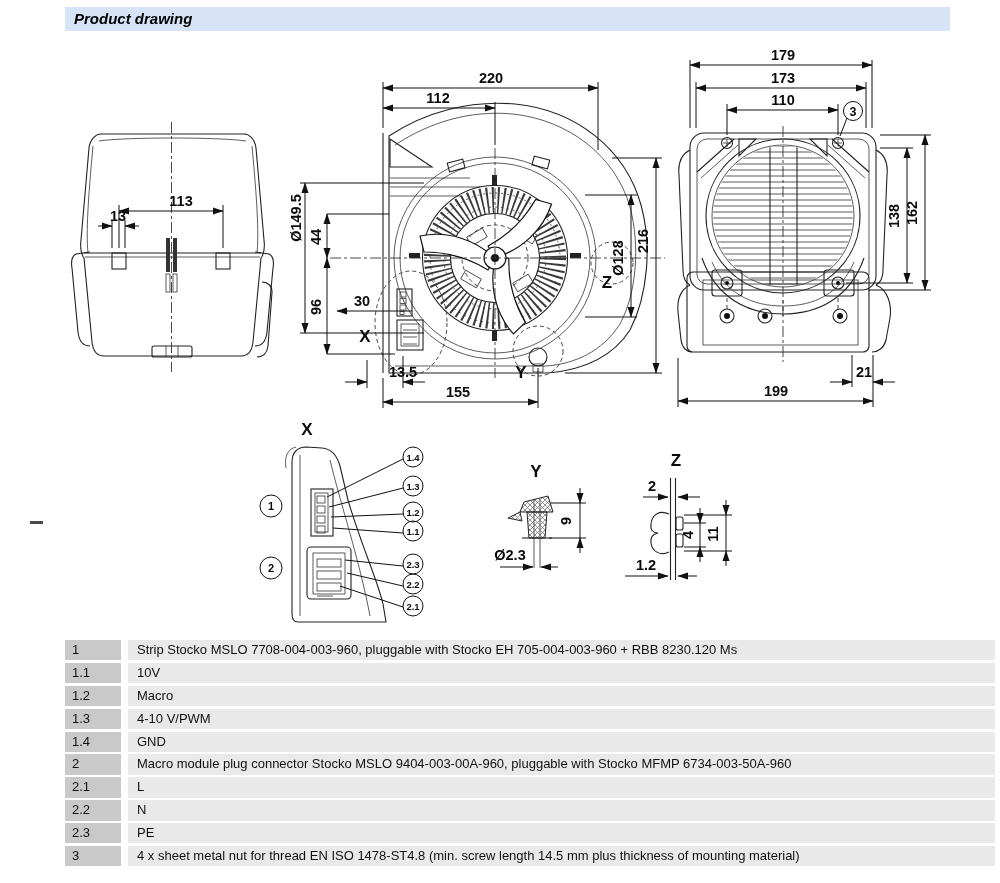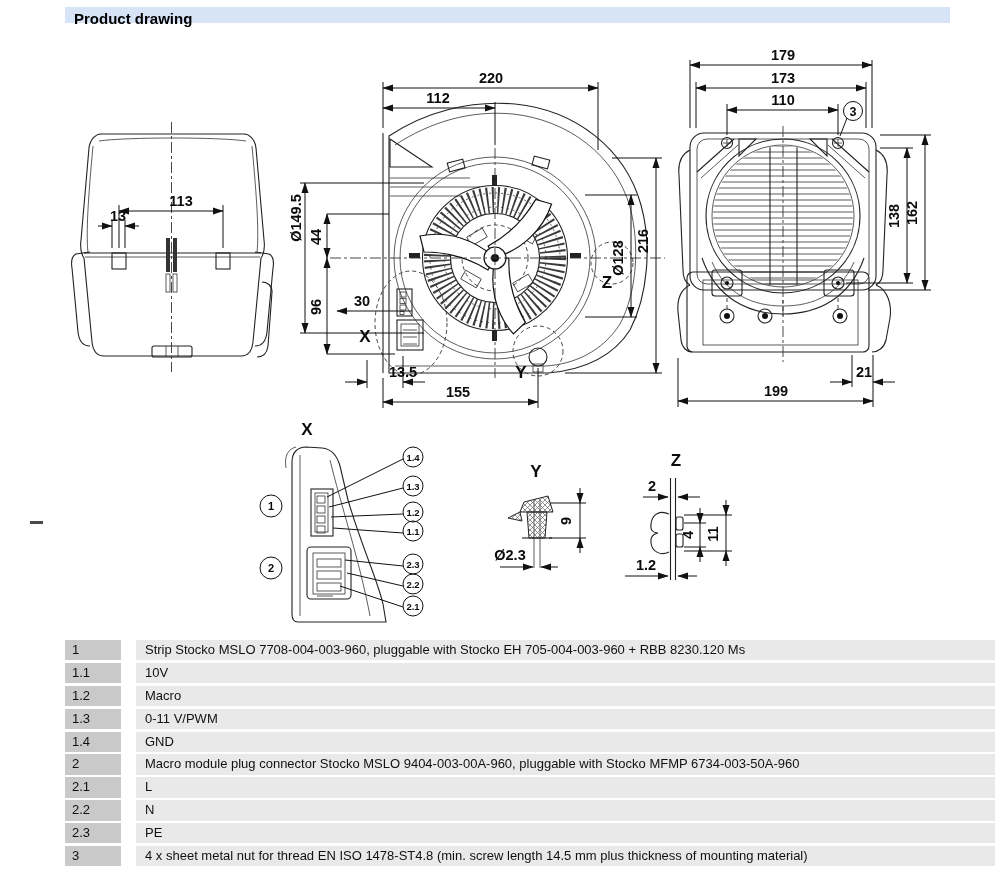--- a/index.html
+++ b/index.html
@@ -1,39 +1,40 @@
 <!DOCTYPE html>
 <html style="--header-bg: #d7e4f8; --table-num-bg: #c9c9c9; --table-desc-bg: #e9e9e9; --line: #222222;"><head>
 <meta charset="utf-8">
 <style>
   html,body{margin:0;padding:0;background:#fff;}
   body{font-family:"Liberation Sans", sans-serif; color:#111;}
   #stage{position:relative;width:1000px;height:883px;background:#fff;overflow:hidden;}
   .header-bar{
-    position:absolute;left:65px;top:7px;width:885px;height:16px;
+    position:absolute;left:65px;top:7px;width:885px;height:24px;
     background:var(--header-bg,#d7e4f8);
     font-size:15px;font-weight:bold;line-height:24px;padding-left:9px;box-sizing:border-box;
     color:#000;
+    font-style:italic;
   }
   .page-dash{position:absolute;left:30px;top:521px;width:13px;height:3px;background:#4a4a4a;}
   #drawing-svg{position:absolute;left:0;top:36px;}
   svg text{font-family:"Liberation Sans", sans-serif;font-weight:bold;fill:#0b0b0b;}
   text.dim{font-size:14.5px;}
   text.viewlabel{font-size:17px;}
   text.callout{font-size:9.5px;}
   text.groupnum{font-size:11px;}
   .ln{stroke:#222;fill:none;stroke-width:1.1;}
   .lnthin{stroke:#333;fill:none;stroke-width:0.8;}
   .dimln{stroke:#111;fill:none;stroke-width:1;}
   .cl{stroke:#333;fill:none;stroke-width:0.9;stroke-dasharray:11 3 3 3;}
   .det{stroke:#444;fill:none;stroke-width:1;stroke-dasharray:4 3;}
   .tbl{position:absolute;left:65px;top:640px;width:930px;}
   .trow{display:flex;margin-bottom:2.6px;}
   .tnum{width:49px;background:var(--table-num-bg,#c8c8c8);font-size:13px;line-height:20.3px;padding-left:7px;}
-  .tdesc{flex:1;background:var(--table-desc-bg,#e9e9e9);font-size:13px;line-height:20.3px;padding-left:9px;margin-left:15px;white-space:nowrap;overflow:hidden;}
+  .tdesc{flex:1;background:var(--table-desc-bg,#e9e9e9);font-size:13px;line-height:20.3px;padding-left:9px;margin-left:7px;white-space:nowrap;overflow:hidden;}
 </style>
 </head>
 <body>
 
 <div id="stage">
 
   <div class="header-bar">Product drawing</div>
   <div class="page-dash"></div>
 
   <svg id="drawing-svg" width="1000" height="604" viewBox="0 36 1000 604">
@@ -402,21 +403,21 @@
     <div class="trow">
         <div class="tnum">1.1</div>
         <div class="tdesc">10V</div>
       </div>
     <div class="trow">
         <div class="tnum">1.2</div>
         <div class="tdesc">Macro</div>
       </div>
     <div class="trow">
         <div class="tnum">1.3</div>
-        <div class="tdesc">0-11 V/PWM</div>
+        <div class="tdesc">4-10 V/PWM</div>
       </div>
     <div class="trow">
         <div class="tnum">1.4</div>
         <div class="tdesc">GND</div>
       </div>
     <div class="trow">
         <div class="tnum">2</div>
         <div class="tdesc">Macro module plug connector Stocko MSLO 9404-003-00A-960, pluggable with Stocko MFMP 6734-003-50A-960</div>
       </div>
     <div class="trow">

